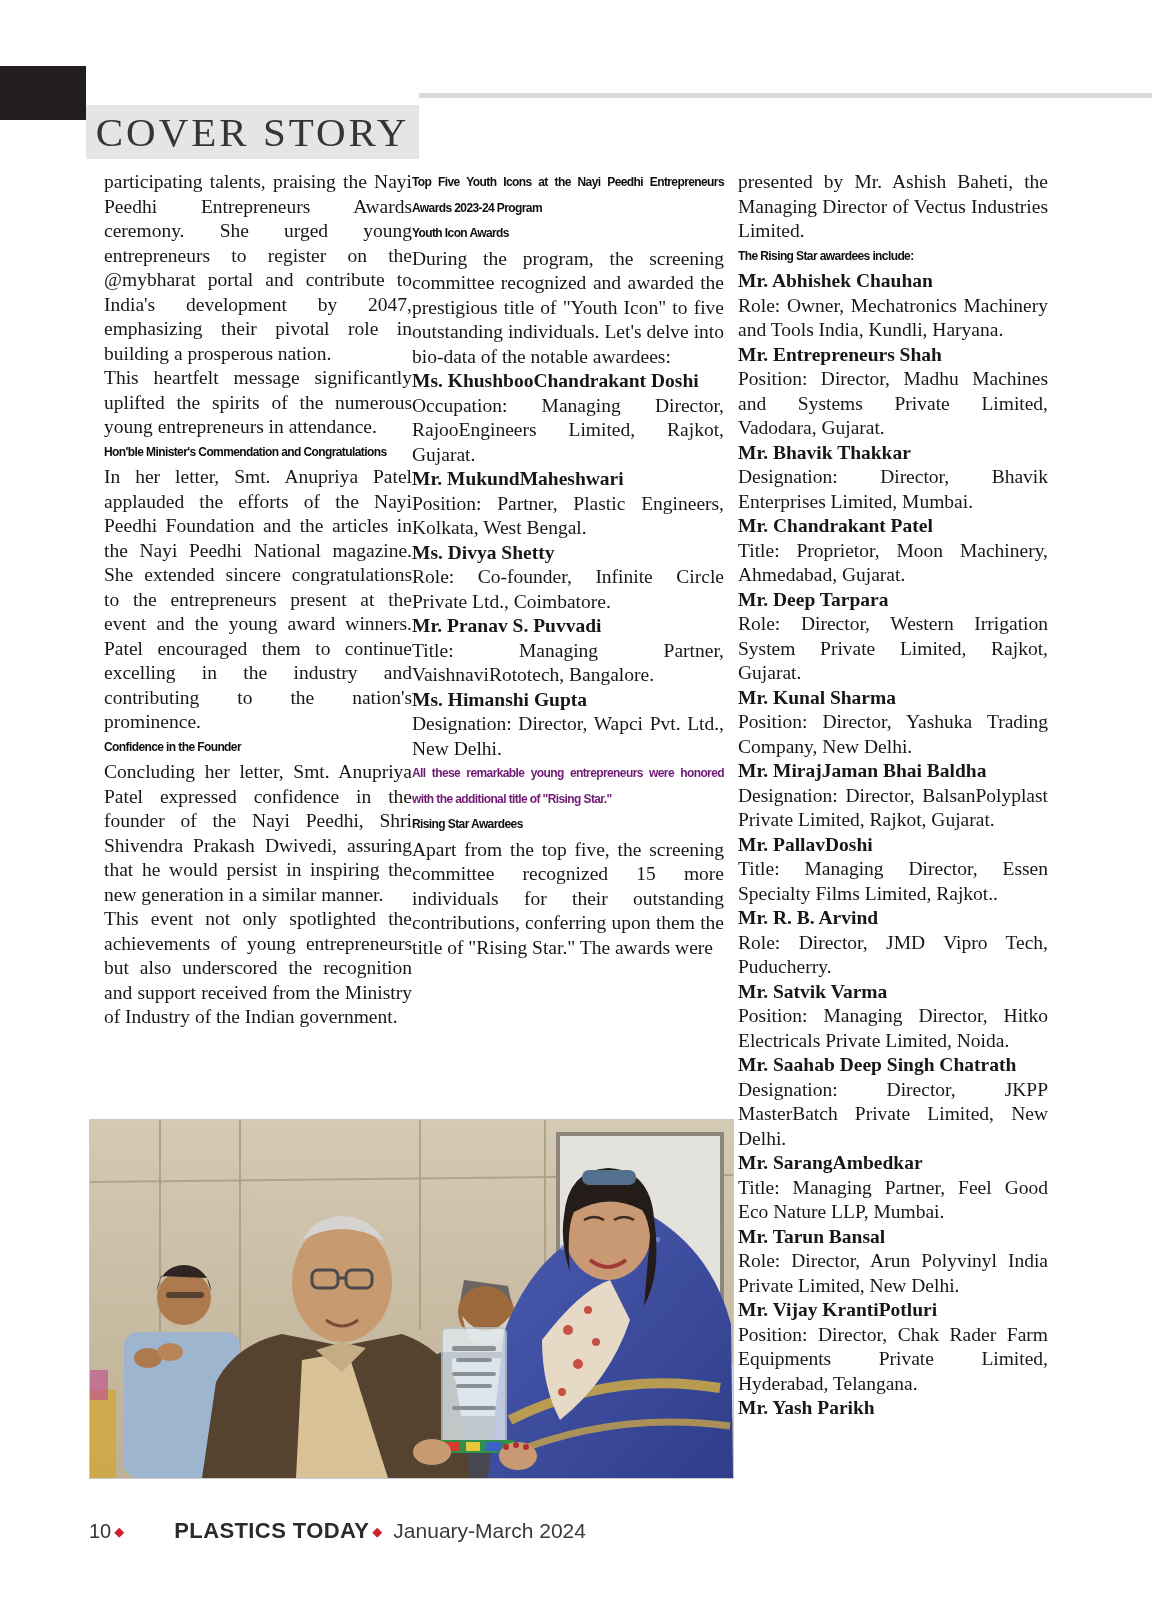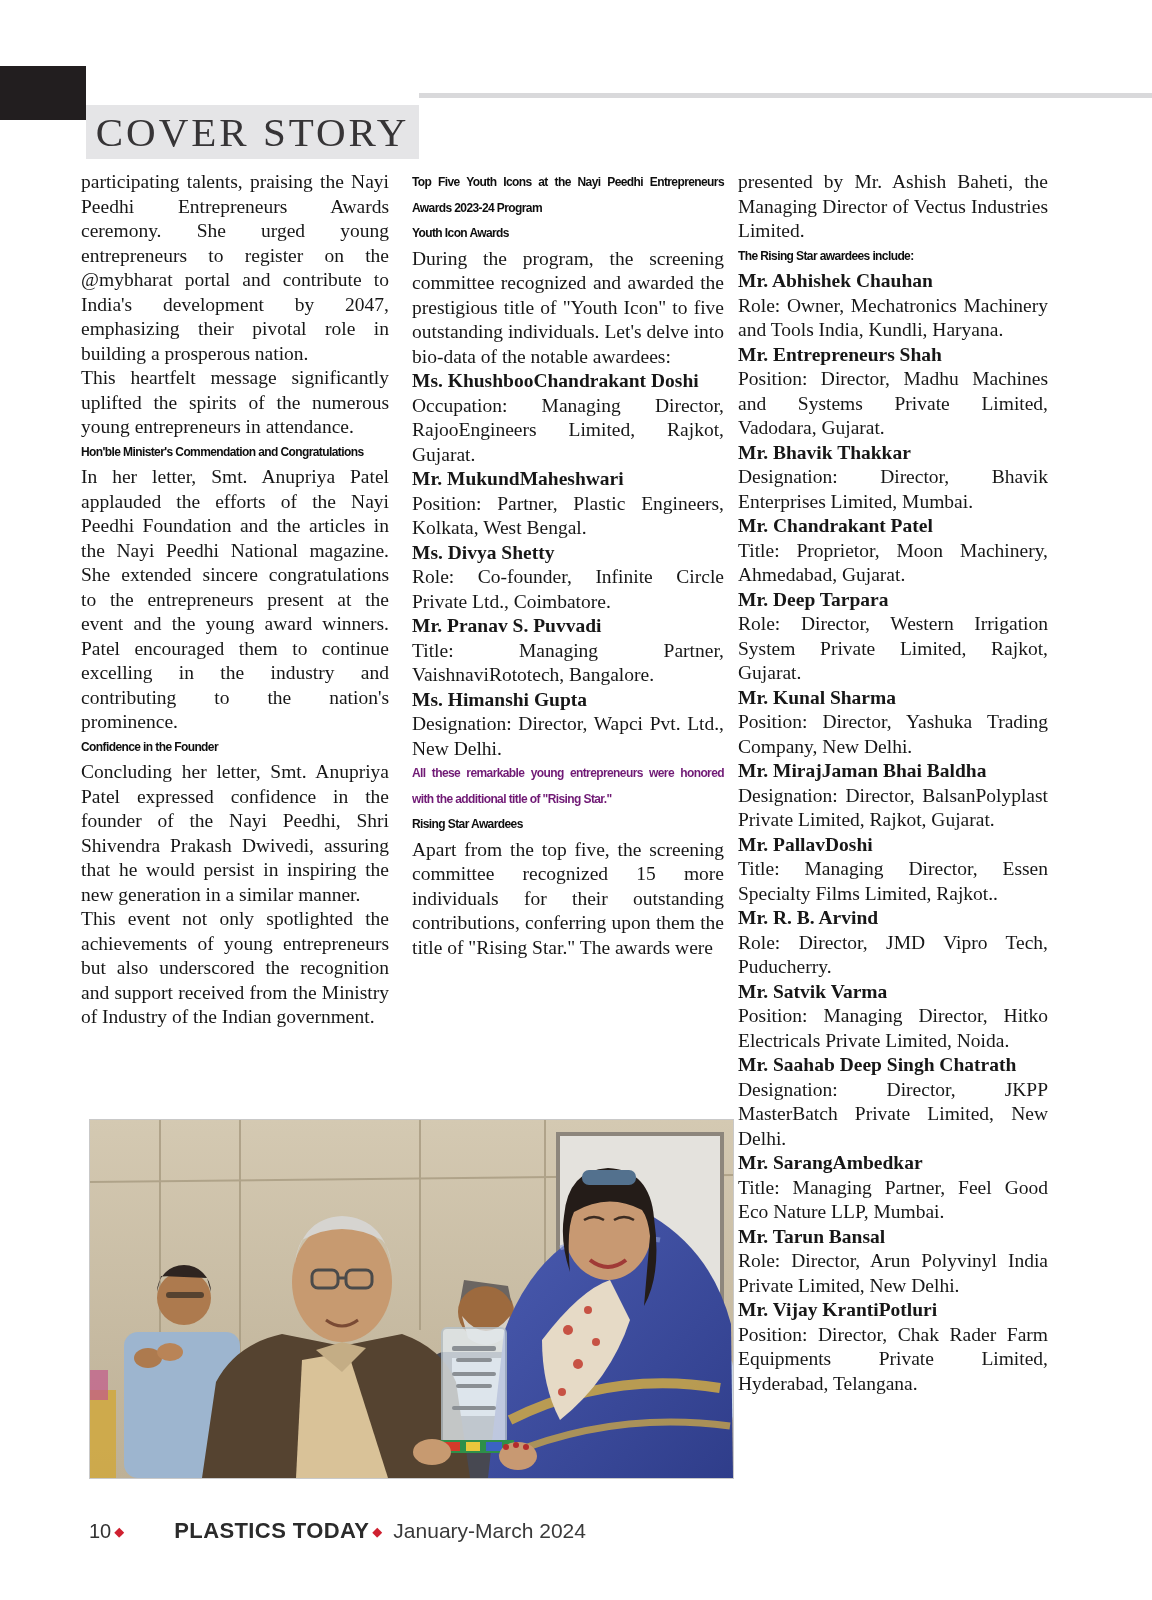--- a/index.html
+++ b/index.html
@@ -16,21 +16,21 @@
     display:flex;align-items:center;justify-content:center;margin-top:39px;
   }
   .title-band .title-text{
     font-family:"Liberation Serif",serif;font-size:41px;letter-spacing:3px;
     color:#363436;white-space:nowrap;
   }
   .header-rule{position:absolute;left:419px;top:93px;width:733px;height:5px;background:#d9d9db;}
 
   
   .col{position:absolute;top:170px;font-size:19.5px;line-height:24.5px;color:#171717;}
-  .col-1{left:81px;width:308px;}
+  .col-1{left:104px;width:308px;}
   .col-2{left:412px;width:312px;}
   .col-3{left:738px;width:310px;}
   .blk{margin:0;}
   .para,.detail{text-align:justify;}
   .heading,.highlight{
     font-family:"Liberation Sans",sans-serif;font-weight:700;
     font-size:12px;line-height:25.5px;letter-spacing:-0.6px;
     text-align:justify;color:#0e0e0e;
   }
   .highlight{color:#701a75;}
@@ -113,20 +113,21 @@
       <div class="blk name">Mr. Satvik Varma</div>
       <div class="blk detail">Position: Managing Director, Hitko Electricals Private Limited, Noida.</div>
       <div class="blk name">Mr. Saahab Deep Singh Chatrath</div>
       <div class="blk detail">Designation: Director, JKPP MasterBatch Private Limited, New Delhi.</div>
       <div class="blk name">Mr. SarangAmbedkar</div>
       <div class="blk detail">Title: Managing Partner, Feel Good Eco Nature LLP, Mumbai.</div>
       <div class="blk name">Mr. Tarun Bansal</div>
       <div class="blk detail">Role: Director, Arun Polyvinyl India Private Limited, New Delhi.</div>
       <div class="blk name">Mr. Vijay KrantiPotluri</div>
       <div class="blk detail">Position: Director, Chak Rader Farm Equipments Private Limited, Hyderabad, Telangana.</div>
+      <div class="blk name">Mr. Yash Parikh</div>
     </section>
 
   <figure class="photo">
     <svg viewBox="0 0 643 358" preserveAspectRatio="none">
       <defs>
         <linearGradient id="wall" x1="0" y1="0" x2="0" y2="1">
           <stop offset="0" stop-color="#d4c9b2"></stop>
             <stop offset="1" stop-color="#bdb096"></stop>
         </linearGradient>
         <linearGradient id="shawl" x1="0" y1="0" x2="1" y2="1">

